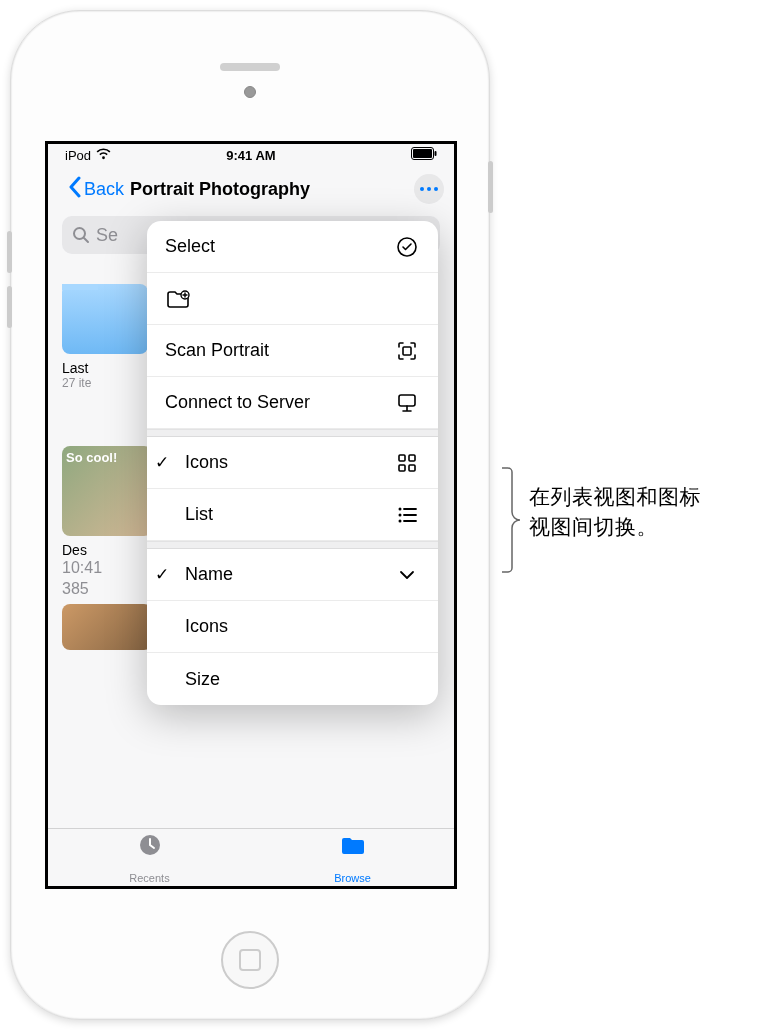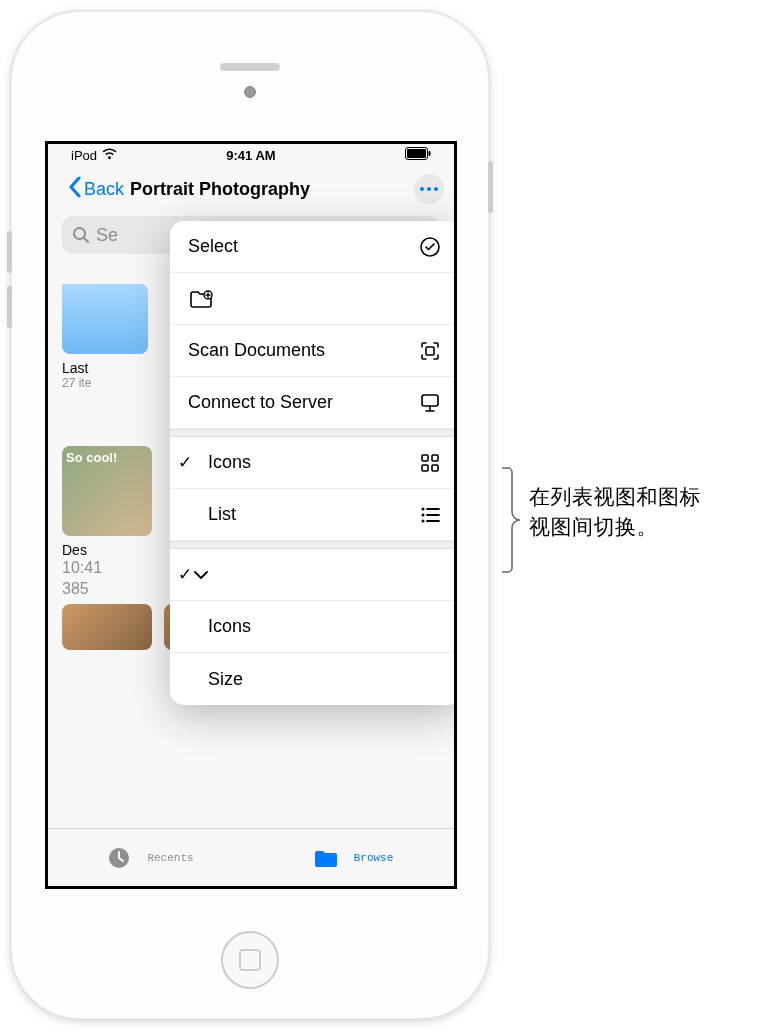--- a/index.html
+++ b/index.html
@@ -80,21 +80,21 @@
       height: 748px;
       background: #f7f7f8;
       border: 3px solid #000;
       overflow: hidden;
     }
     .status-bar {
       height: 22px;
       display: flex;
       align-items: center;
       justify-content: space-between;
-      padding: 0 23px;
+      padding: 0 17px;
       font-size: 13px;
       font-weight: 500;
       background: #f7f7f8;
     }
     .status-left { display: flex; align-items: center; gap: 5px; }
     .status-center { position: absolute; left: 50%; transform: translateX(-50%); font-weight: 600; }
     .status-right { display: flex; align-items: center; gap: 4px; }
     .wifi-icon svg { width: 15px; height: 12px; }
     .battery-icon svg { width: 26px; height: 13px; }
 
@@ -200,21 +200,21 @@
     .photo-thumb.t4 { background:linear-gradient(135deg,#5a8,#386);}
     .photo-meta { font-size:16px; color:#8e8e93; line-height:1.3;}
     .photo-title { font-size:14px; display:block;}
 
     .bottom-row { display:flex; gap:12px; margin-top:4px;}
     .bottom-row .photo-thumb { height:46px; }
 
     .popup {
       position: absolute;
       top: 9px;
-      left: 122px;
+      left: 99px;
       width: 291px;
       background: #fff;
       border-radius: 14px;
       box-shadow: 0 10px 40px rgba(0,0,0,0.25);
       overflow: hidden;
     }
     .popup-item {
       display: flex;
       align-items: center;
       padding: 0 18px;
@@ -245,26 +245,26 @@
       left: 0;
       right: 0;
       height: 58px;
       background: rgba(247,247,248,0.95);
       border-top: 1px solid rgba(0,0,0,0.15);
       display: flex;
     }
     .tab {
       flex: 1;
       display: flex;
+      flex-direction: column;
       align-items: center;
       justify-content: center;
       font-size: 11px;
       color: #8e8e93;
       gap: 14px;
-      font-family: Liberation Mono, monospace;
     }
     .tab.active { color: #007aff; }
     .tab svg { width: 28px; height: 26px; }
 
     .annotation {
       position: absolute;
       left: 500px;
       top: 482px;
       display: flex;
       align-items: flex-start;
@@ -384,21 +384,21 @@
         <div class="popup-item">
           <span class="icon">
             <svg width="24" height="20" viewBox="0 0 24 20">
                 <path d="M2 5a2 2 0 012-2h5l2 2h9a2 2 0 012 2v9a2 2 0 01-2 2H4a2 2 0 01-2-2V5z" fill="none" stroke="#000" stroke-width="1.6"></path>
                 <circle cx="19" cy="6" r="4" fill="#fff" stroke="#000" stroke-width="1.4"></circle>
                 <path d="M19 4v4M17 6h4" stroke="#000" stroke-width="1.4" stroke-linecap="round"></path>
               </svg>
           </span>
         </div>
         <div class="popup-item">
-          <span class="label">Scan Documents</span>
+          <span class="label">Scan Portrait</span>
           <span class="icon">
             <svg width="22" height="22" viewBox="0 0 22 22">
                 <path d="M3 7V4a1 1 0 011-1h3M19 7V4a1 1 0 00-1-1h-3M3 15v3a1 1 0 001 1h3M19 15v3a1 1 0 01-1 1h-3" fill="none" stroke="#000" stroke-width="1.6" stroke-linecap="round"></path>
                 <rect x="7" y="7" width="8" height="8" rx="1" fill="none" stroke="#000" stroke-width="1.6"></rect>
               </svg>
           </span>
         </div>
         <div class="popup-item">
           <span class="label">Connect to Server</span>
           <span class="icon">
@@ -430,20 +430,21 @@
                 <circle cx="3" cy="9" r="1.5" fill="#000"></circle>
                 <line x1="7" y1="9" x2="19" y2="9" stroke="#000" stroke-width="1.8" stroke-linecap="round"></line>
                 <circle cx="3" cy="15" r="1.5" fill="#000"></circle>
                 <line x1="7" y1="15" x2="19" y2="15" stroke="#000" stroke-width="1.8" stroke-linecap="round"></line>
               </svg>
           </span>
         </div>
         <div class="popup-sep"></div>
         <div class="popup-item indented">
           <span class="check">✓</span>
+          <span class="label">Name</span>
           <span class="icon">
             <svg width="16" height="10" viewBox="0 0 16 10">
                 <path d="M2 2l6 6 6-6" fill="none" stroke="#000" stroke-width="1.8" stroke-linecap="round" stroke-linejoin="round"></path>
               </svg>
           </span>
         </div>
         <div class="popup-item indented">
           <span class="label">Icons</span>
         </div>
         <div class="popup-item indented">

